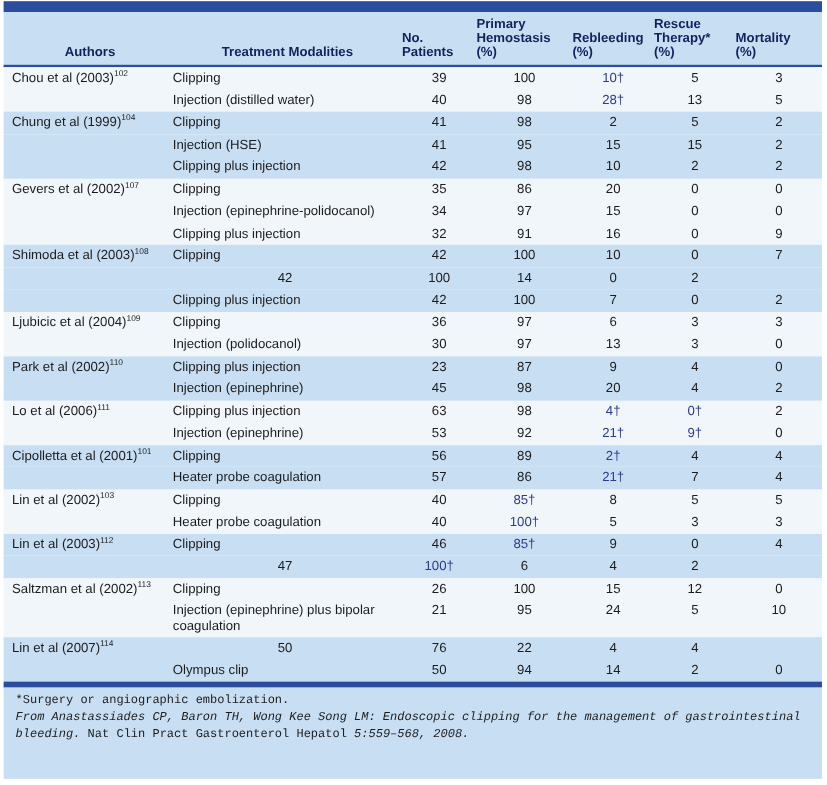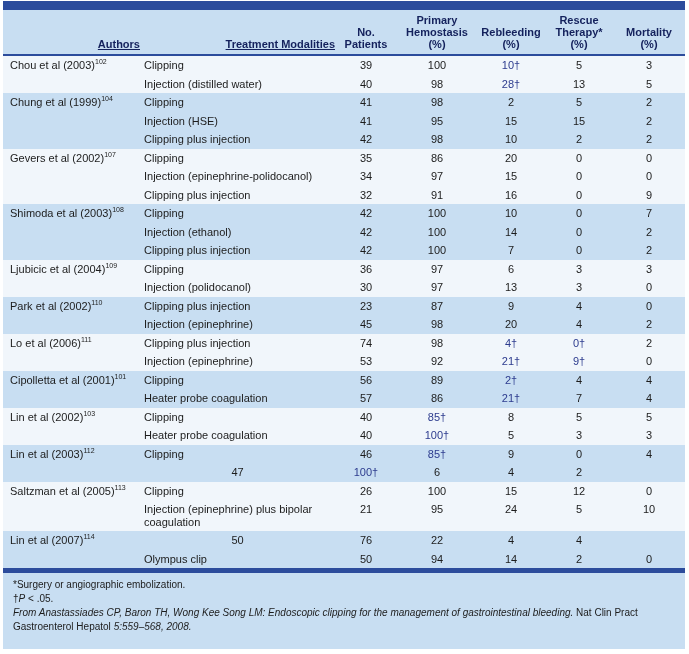--- a/index.html
+++ b/index.html
@@ -33,23 +33,22 @@
     padding-top: 4px;
     padding-bottom: 4px;
     flex: 0 0 auto;
   }
   .th {
     color: #14215c;
     font-weight: bold;
     font-size: 11px;
     line-height: 12px;
     white-space: pre-line;
-    text-align: center;
-  }
-  .th.left { text-align: right; text-decoration: underline; }
+  }
+  .th.left { text-align: center; }
   .th.authors { padding-left: 7px; }
   .th.treatment { padding-left: 4px; }
   .tbody { flex: 0 0 auto; }
   .trow {
     min-height: 18.5px;
     align-items: start;
     font-size: 11px;
     color: #1c1c1c;
   }
   .band-light { background: #f1f6fb; }
@@ -66,21 +65,21 @@
     flex: 0 0 auto;
   }
   .tfoot {
     background: #c8def2;
     flex: 1 1 auto;
     padding: 5px 10px 0 10px;
     font-size: 10px;
     color: #1c1c1c;
     line-height: 14px;
   }
-  .fn { white-space: normal; }
+  .fn { white-space: normal; font-family: Liberation Mono, monospace; }
   .it { font-style: italic; }
 </style>
 </head>
 <body>
 
 <div class="frame">
 
   <div class="topbar"></div>
 
   <div class="grid thead">
@@ -177,21 +176,20 @@
         <div class="cell author"><span>Shimoda et al (2003)</span><sup>108</sup></div>
         <div class="cell modality">Clipping</div>
         <div class="cell num">42</div>
         <div class="cell num">100</div>
         <div class="cell num">10</div>
         <div class="cell num">0</div>
         <div class="cell num">7</div>
       </div>
       <div class="grid trow band-blue">
         <div class="cell author"></div>
-        <div class="cell modality">Injection (ethanol)</div>
         <div class="cell num">42</div>
         <div class="cell num">100</div>
         <div class="cell num">14</div>
         <div class="cell num">0</div>
         <div class="cell num">2</div>
       </div>
       <div class="grid trow band-blue">
         <div class="cell author"></div>
         <div class="cell modality">Clipping plus injection</div>
         <div class="cell num">42</div>
@@ -232,21 +230,21 @@
         <div class="cell modality">Injection (epinephrine)</div>
         <div class="cell num">45</div>
         <div class="cell num">98</div>
         <div class="cell num">20</div>
         <div class="cell num">4</div>
         <div class="cell num">2</div>
       </div>
       <div class="grid trow band-light">
         <div class="cell author"><span>Lo et al (2006)</span><sup>111</sup></div>
         <div class="cell modality">Clipping plus injection</div>
-        <div class="cell num">74</div>
+        <div class="cell num">63</div>
         <div class="cell num">98</div>
         <div class="cell num flag">4†</div>
         <div class="cell num flag">0†</div>
         <div class="cell num">2</div>
       </div>
       <div class="grid trow band-light">
         <div class="cell author"></div>
         <div class="cell modality">Injection (epinephrine)</div>
         <div class="cell num">53</div>
         <div class="cell num">92</div>
@@ -301,21 +299,21 @@
       </div>
       <div class="grid trow band-blue">
         <div class="cell author"></div>
         <div class="cell num">47</div>
         <div class="cell num flag">100†</div>
         <div class="cell num">6</div>
         <div class="cell num">4</div>
         <div class="cell num">2</div>
       </div>
       <div class="grid trow band-light">
-        <div class="cell author"><span>Saltzman et al (2005)</span><sup>113</sup></div>
+        <div class="cell author"><span>Saltzman et al (2002)</span><sup>113</sup></div>
         <div class="cell modality">Clipping</div>
         <div class="cell num">26</div>
         <div class="cell num">100</div>
         <div class="cell num">15</div>
         <div class="cell num">12</div>
         <div class="cell num">0</div>
       </div>
       <div class="grid trow band-light">
         <div class="cell author"></div>
         <div class="cell modality">Injection (epinephrine) plus bipolar coagulation</div>
@@ -344,20 +342,17 @@
       </div>
     </div>
 
   <div class="sep"></div>
 
   <div class="tfoot">
     <div class="fn">
       <span>*Surgery or angiographic embolization.</span>
     </div>
     <div class="fn">
-      <span>†</span><span class="it">P</span><span> &lt; .05.</span>
-    </div>
-    <div class="fn">
       <span class="it">From Anastassiades CP, Baron TH, Wong Kee Song LM: Endoscopic clipping for the management of gastrointestinal bleeding.</span><span> Nat Clin Pract Gastroenterol Hepatol </span><span class="it">5:559–568, 2008.</span>
     </div>
   </div>
 
 </div>
 
 </body></html>

